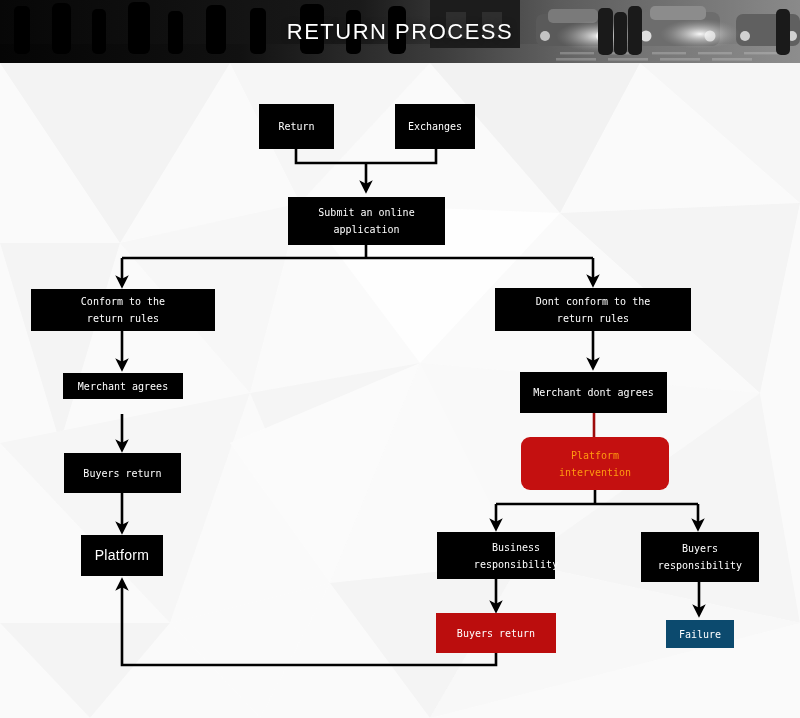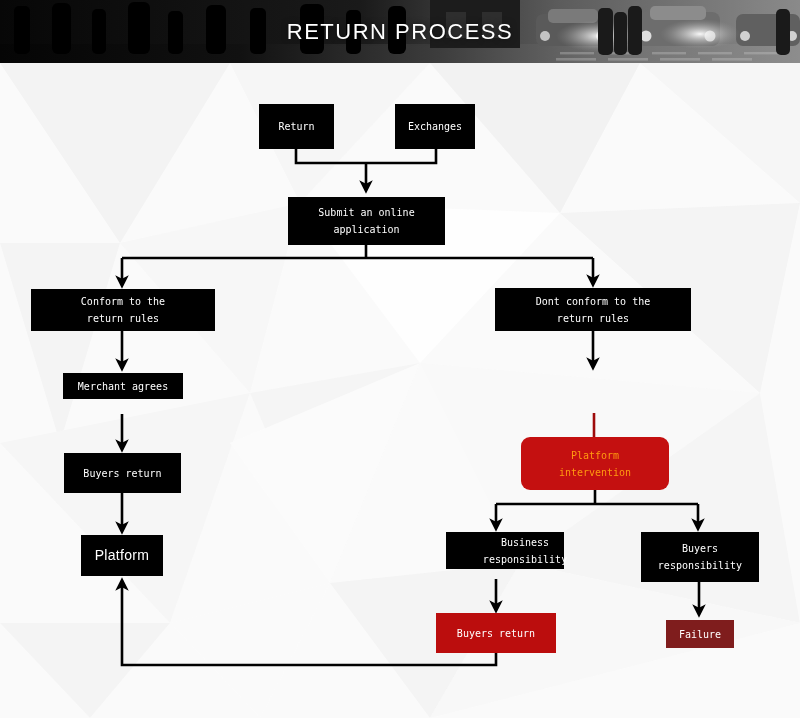--- a/index.html
+++ b/index.html
@@ -81,21 +81,21 @@
     font-family: "DejaVu Sans Mono", "Liberation Mono", monospace;
     font-size: 10px;
     line-height: 17px;
     letter-spacing: 0px;
     z-index: 3;
     white-space: pre-line;
   }
   .node.black  { background: #000000; color: #ffffff; }
   .node.red    { background: #bb0d0d; color: #ffffff; }
   .node.accent { background: #c41010; color: #ff9a10; border-radius: 9px; }
-  .node.gray   { background: #7f1d1d; color: #ffffff; }
+  .node.gray   { background: #0c4a6e; color: #ffffff; }
   .node.sans {
     font-family: "Liberation Sans", sans-serif;
     font-size: 14px;
     letter-spacing: 0.3px;
   }
 </style>
 </head>
 <body>
 
 <div id="page">
@@ -254,29 +254,30 @@
 application</div>
 
     <div class="node black" style="left:31px; top:226px; width:184px; height:42px;">Conform to the
 return rules</div>
 
     <div class="node black" style="left:495px; top:225px; width:196px; height:43px;">Dont conform to the
 return rules</div>
 
     <div class="node black" style="left:63px; top:310px; width:120px; height:26px;">Merchant agrees</div>
 
+    <div class="node black" style="left:520px; top:309px; width:147px; height:41px;">Merchant dont agrees</div>
 
     <div class="node black" style="left:64px; top:390px; width:117px; height:40px;">Buyers return</div>
 
     <div class="node accent" style="left:521px; top:374px; width:148px; height:53px;">Platform
 intervention</div>
 
     <div class="node black sans" style="left:81px; top:472px; width:82px; height:41px;">Platform</div>
 
-    <div class="node black" style="left:446px; top:469px; width:118px; height:37px;padding-left:40px;">Business
+    <div class="node black" style="left:437px; top:469px; width:118px; height:47px;padding-left:40px;">Business
 responsibility</div>
 
     <div class="node black" style="left:641px; top:469px; width:118px; height:50px;">Buyers
 responsibility</div>
 
     <div class="node red" style="left:436px; top:550px; width:120px; height:40px;">Buyers return</div>
 
     <div class="node gray" style="left:666px; top:557px; width:68px; height:28px;">Failure</div>
 
   </div>

